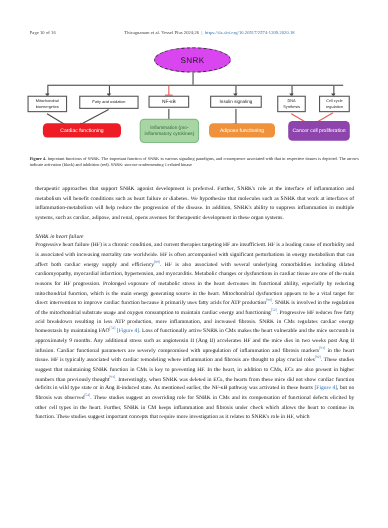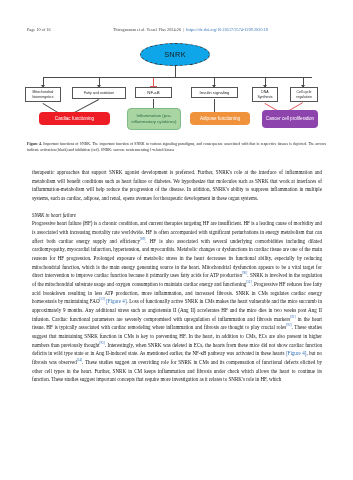--- a/index.html
+++ b/index.html
@@ -66,21 +66,21 @@
     height: 23px;
     border: 1px dashed #3a3a3a;
     border-radius: 50%;
     display: flex;
     align-items: center;
     justify-content: center;
     font-family: "Liberation Sans", sans-serif;
     font-size: 7.4px;
     letter-spacing: 0.04em;
     color: #1a1a1a;
-    background: #0ea5e9;
+    background: #d946ef;
     box-sizing: border-box;
   }
 
   
   .trunk {
     position: absolute;
     left: 152.5px;
     top: 24px;
     width: 1px;
     height: 11px;

